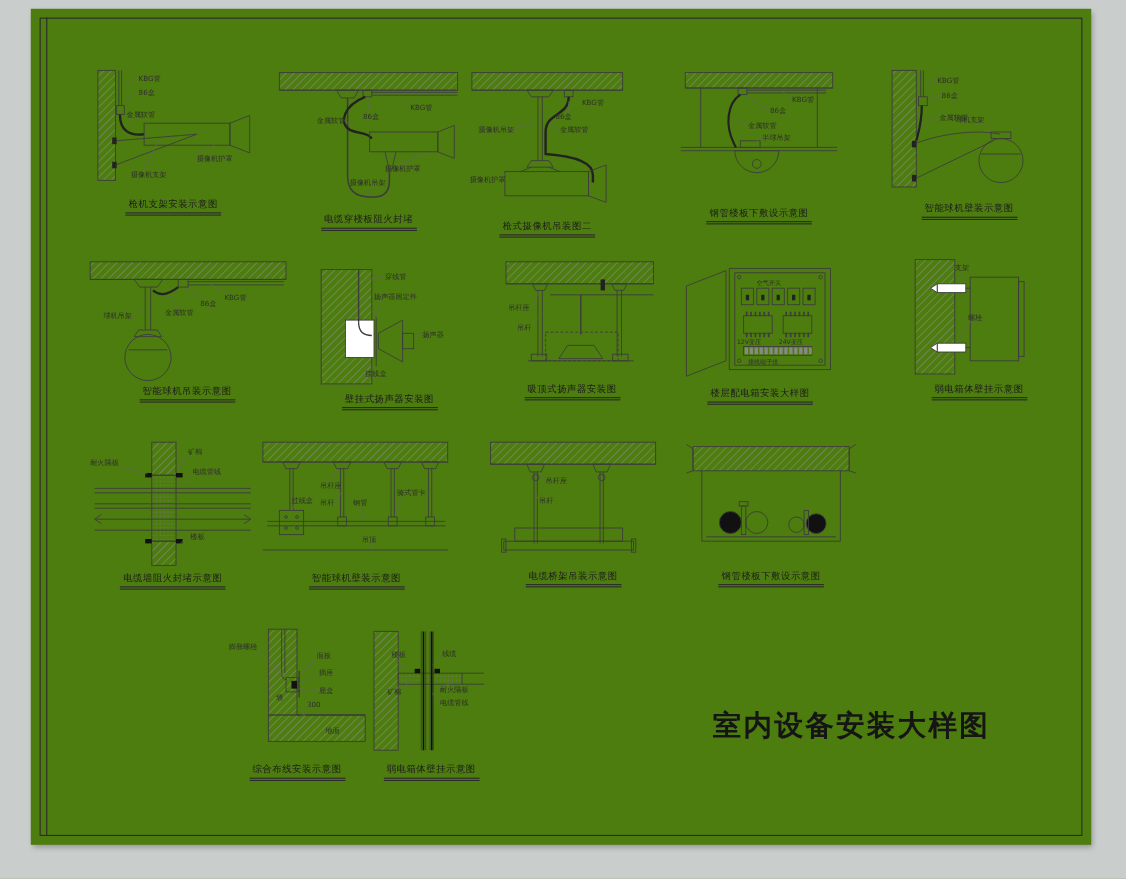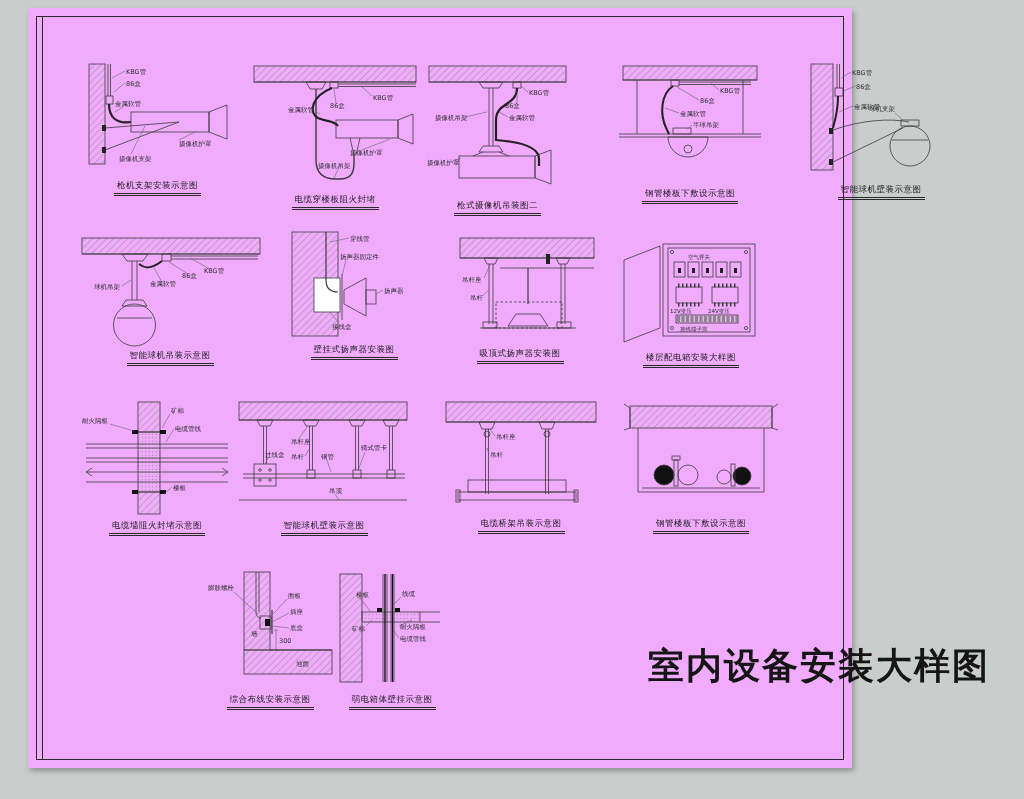--- a/index.html
+++ b/index.html
@@ -1,23 +1,23 @@
 <!DOCTYPE html>
 <html><head>
 <meta charset="utf-8">
 <style>
   *{margin:0;padding:0;box-sizing:border-box}
   html,body{width:1024px;height:799px}
   body{background:#c9cdcb;font-family:"DejaVu Sans","Liberation Sans",sans-serif;position:relative;overflow:hidden}
-  .sheet{position:absolute;left:28px;top:8px;width:824px;height:760px;background:#f0abfc;box-shadow:2px 3px 5px rgba(0,0,0,.28)}
+  .sheet{position:absolute;left:28px;top:8px;width:964px;height:760px;background:#4d7c0f;box-shadow:2px 3px 5px rgba(0,0,0,.28)}
   .frame{position:absolute;left:8px;top:8px;right:8px;bottom:8px;border:1px solid #2b2b2b;pointer-events:none}
   .frame-inner-left{position:absolute;left:14px;top:8px;bottom:8px;width:0;border-left:1px solid #2b2b2b;pointer-events:none}
   .d{position:absolute;display:flex;flex-direction:column;align-items:center}
   .cap{font-size:8.5px;font-weight:400;color:#1c1c1c;border-bottom:3px double #2a2a2a;padding:0 3px 1px;white-space:nowrap;margin-top:auto;letter-spacing:.5px}
-  .title{position:absolute;left:620px;top:634px;font-size:36px;font-weight:600;color:#151515;letter-spacing:2px;white-space:nowrap}
+  .title{position:absolute;left:620px;top:634px;font-size:26px;font-weight:600;color:#151515;letter-spacing:2px;white-space:nowrap}
   svg line,svg path,svg rect,svg circle,svg polygon,svg polyline{stroke:#3c3c3c;stroke-width:.8;fill:none}
   svg .ld{stroke:#666;stroke-width:.6}
   svg text{font-size:6.5px;fill:#2e2e2e;stroke:none}
 </style>
 </head>
 <body>
 
 <svg width="0" height="0" style="position:absolute" aria-hidden="true">
   <defs>
     <pattern id="hp" width="5" height="5" patternUnits="userSpaceOnUse" patternTransform="rotate(45)">
@@ -188,21 +188,21 @@
       <line x1="92" y1="50" x2="84" y2="36" class="ld"></line>
       <text x="80" y="54">金属软管</text>
       <line x1="118" y1="42" x2="99" y2="30" class="ld"></line>
       <text x="112" y="46">86盒</text>
       <line x1="140" y1="37" x2="120" y2="26" class="ld"></line>
       <text x="134" y="41">KBG管</text>
     </svg>
     <div class="cap">智能球机吊装示意图</div>
   </div>
 
-  <div class="d" style="left:252px;top:220px;width:148px;height:132px">
+  <div class="d" style="left:252px;top:233px;width:148px;height:132px">
     <svg width="148" height="114" viewBox="0 0 148 114">
       <rect x="12" y="4" width="46" height="104" style="fill:url(#hp)"></rect>
       <rect x="34" y="50" width="26" height="34" style="fill:#fff"></rect>
       <line x1="46" y1="4" x2="46" y2="52" style="stroke-width:1.2"></line>
       <path d="M46,52 C46,62 52,64 58,64" style="stroke-width:1.2"></path>
       <line x1="62" y1="46" x2="62" y2="92"></line>
       <polygon points="64,62 86,50 86,88 64,76"></polygon>
       <rect x="86" y="62" width="10" height="14"></rect>
       <line x1="69" y1="10" x2="50" y2="14" class="ld"></line>
       <text x="70" y="13">穿线管</text>
@@ -270,20 +270,38 @@
       <rect x="104" y="55" width="26" height="16"></rect>
       <text x="62" y="81" style="font-size:5.5px">12V变压</text>
       <text x="100" y="81" style="font-size:5.5px">24V变压</text>
       <rect x="68" y="83" width="62" height="8"></rect>
       <line x1="69" y1="87" x2="130" y2="87" style="stroke:#888;stroke-width:6;stroke-dasharray:3 1.5"></line>
       <text x="72" y="99" style="font-size:5.5px">接线端子排</text>
     </svg>
     <div class="cap">楼层配电箱安装大样图</div>
   </div>
 
+  <div class="d" style="left:782px;top:224px;width:160px;height:132px">
+    <svg width="160" height="114" viewBox="0 0 160 114">
+      <rect x="22" y="4" width="36" height="104" style="fill:url(#hp)"></rect>
+      <rect x="42" y="26" width="26" height="8" style="fill:#fff"></rect>
+      <polygon points="42,26 36,30 42,34" style="fill:#fff"></polygon>
+      <rect x="42" y="80" width="26" height="8" style="fill:#fff"></rect>
+      <polygon points="42,80 36,84 42,88" style="fill:#fff"></polygon>
+      <rect x="72" y="20" width="44" height="76"></rect>
+      <rect x="116" y="24" width="5" height="68"></rect>
+      <line x1="68" y1="30" x2="72" y2="30"></line>
+      <line x1="68" y1="84" x2="72" y2="84"></line>
+      <line x1="66" y1="15" x2="60" y2="25" class="ld"></line>
+      <text x="58" y="13">支架</text>
+      <line x1="72" y1="60" x2="60" y2="80" class="ld"></line>
+      <text x="70" y="59">螺栓</text>
+    </svg>
+    <div class="cap">弱电箱体壁挂示意图</div>
+  </div>
 
   <div class="d" style="left:50px;top:390px;width:158px;height:138px">
     <svg width="158" height="120" viewBox="0 0 158 120">
       <rect x="60" y="4" width="22" height="30" style="fill:url(#hp)"></rect>
       <rect x="60" y="94" width="22" height="22" style="fill:url(#hp)"></rect>
       <rect x="60" y="34" width="22" height="60" style="fill:url(#dp)"></rect>
       <rect x="54" y="32" width="6" height="4" style="fill:#111;stroke:none"></rect>
       <rect x="82" y="32" width="6" height="4" style="fill:#111;stroke:none"></rect>
       <rect x="54" y="92" width="6" height="4" style="fill:#111;stroke:none"></rect>
       <rect x="82" y="92" width="6" height="4" style="fill:#111;stroke:none"></rect>

